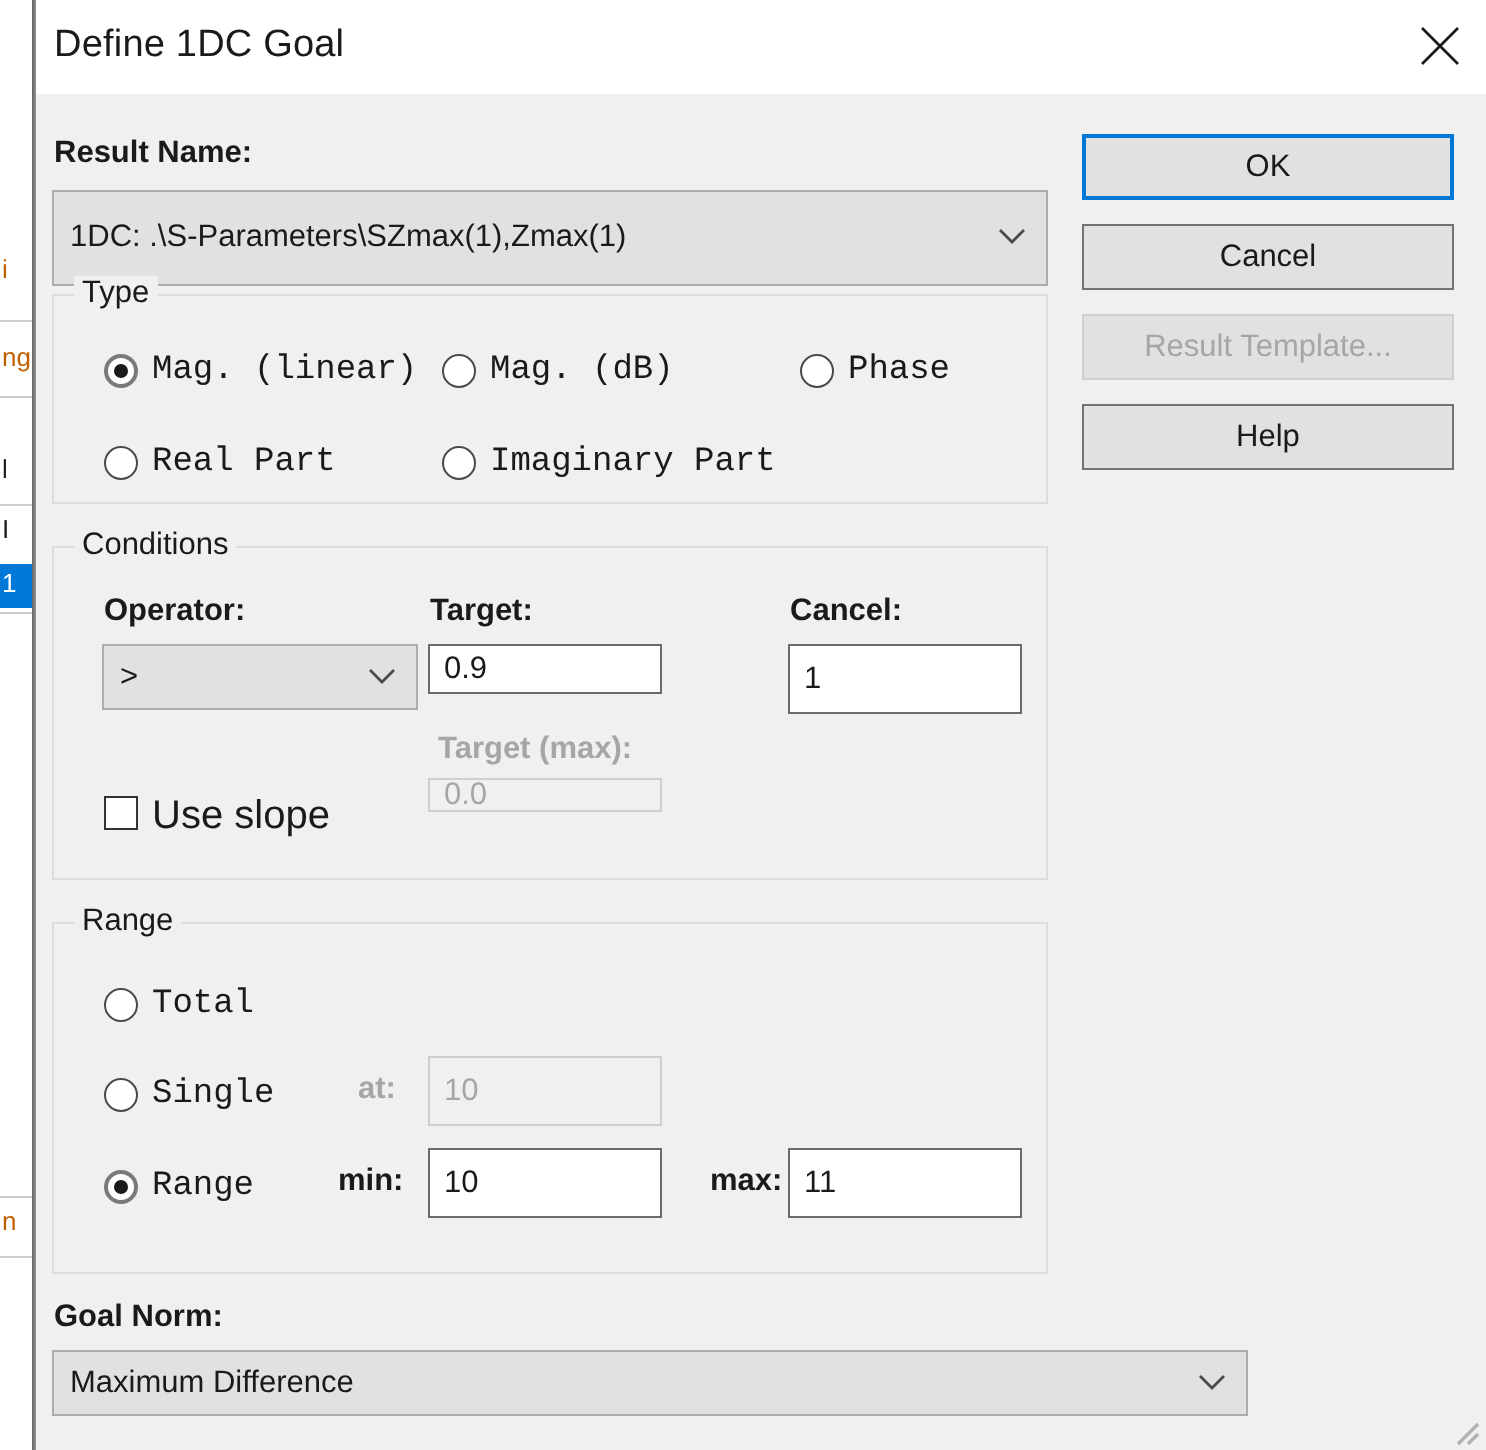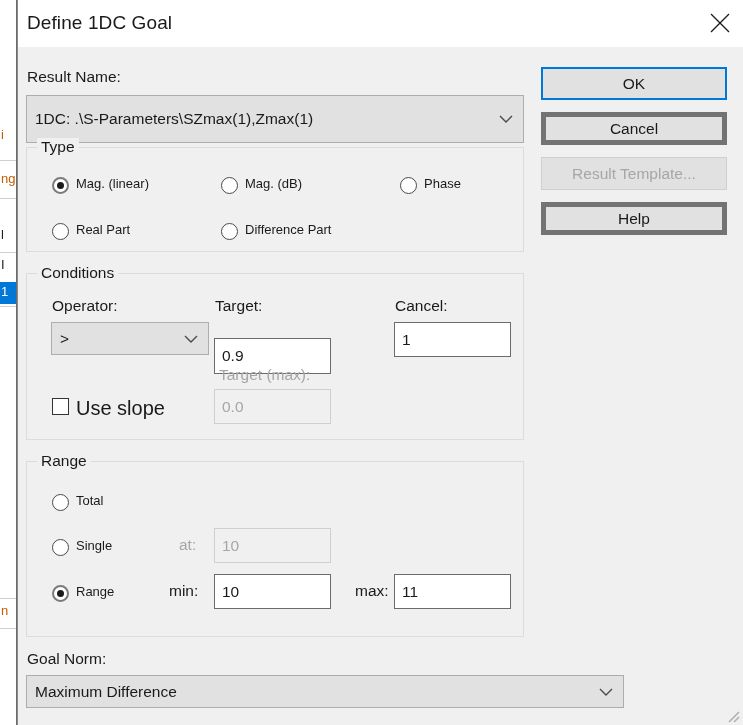--- a/index.html
+++ b/index.html
@@ -25,21 +25,21 @@
   .dialog{position:absolute;left:17px;top:0;width:726px;height:725px;background:#bef264;
           border-left:1px solid #8a8a8a;box-sizing:border-box;}
   .titlebar{position:absolute;left:0;top:0;right:0;height:47px;background:#ffffff;}
   .title-text{position:absolute;left:9px;top:12px;font-size:19px;color:#1a1a1a;
               letter-spacing:.1px;white-space:nowrap;}
   .close-btn{position:absolute;right:0;top:0;width:46px;height:44px;cursor:default;}
   .close-btn svg{position:absolute;left:13px;top:13px;}
 
   .body{position:absolute;left:0;top:47px;right:0;bottom:0;background:#f0f0f0;}
 
-  .lbl{position:absolute;font-size:15.5px;color:#1a1a1a;white-space:nowrap;}
+  .lbl{position:absolute;font-size:15.5px;color:#1a1a1a;white-space:nowrap;font-weight:bold;}
   .lbl.dim{color:#a6a6a6;}
 
   
   .combo{position:absolute;background:#e1e1e1;border:1px solid #adadad;box-sizing:border-box;
          cursor:default;}
   .combo .val{position:absolute;left:8px;top:50%;transform:translateY(-50%);
               font-size:15.5px;color:#1a1a1a;white-space:nowrap;}
   .combo .chev{position:absolute;right:10px;top:50%;transform:translateY(-50%);}
 
   
@@ -54,30 +54,30 @@
   .group>.gtitle{position:absolute;left:10px;top:-10px;background:#f0f0f0;padding:0 4px;
                  font-size:15.5px;color:#1a1a1a;white-space:nowrap;}
 
   
   .radio{position:absolute;cursor:default;}
   .radio .dot{position:absolute;left:0;top:0;width:17px;height:17px;border-radius:50%;
               background:#ffffff;border:1px solid #4a4a4a;box-sizing:border-box;}
   .radio.on .dot{border:2px solid #7a7a7a;}
   .radio.on .dot:after{content:"";position:absolute;left:50%;top:50%;width:7px;height:7px;
               margin:-3.5px 0 0 -3.5px;border-radius:50%;background:#1a1a1a;}
-  .radio .rl{position:absolute;left:24px;top:-1px;font-size:13px;color:#1a1a1a;white-space:nowrap;}
+  .radio .rl{position:absolute;left:24px;top:-1px;font-size:17px;color:#1a1a1a;white-space:nowrap;font-family:Liberation Mono, monospace;}
 
   
   .check{position:absolute;cursor:default;}
   .check .bx{position:absolute;left:0;top:0;width:17px;height:17px;background:#ffffff;
              border:1px solid #333333;box-sizing:border-box;}
   .check .cl{position:absolute;left:24px;top:-1px;font-size:20px;color:#1a1a1a;white-space:nowrap;}
 
   
-  .btn{position:absolute;background:#e1e1e1;border:5px solid #737373;box-sizing:border-box;
+  .btn{position:absolute;background:#e1e1e1;border:1px solid #737373;box-sizing:border-box;
        display:flex;align-items:center;justify-content:center;
        font-size:15.5px;color:#1a1a1a;cursor:default;white-space:nowrap;}
   .btn.default{border:2px solid #0078d7;}
   .btn.disabled{color:#a6a6a6;border:1px solid #cfcfcf;background:#e1e1e1;}
 
   .grip{position:absolute;right:3px;bottom:2px;width:16px;height:16px;}
 </style>
 </head>
 <body>
 
@@ -138,49 +138,49 @@
         <div class="radio" style="left:373px;top:29px">
           <span class="dot"></span>
           <span class="rl">Phase</span>
         </div>
         <div class="radio" style="left:25px;top:75px">
           <span class="dot"></span>
           <span class="rl">Real Part</span>
         </div>
         <div class="radio" style="left:194px;top:75px">
           <span class="dot"></span>
-          <span class="rl">Difference Part</span>
+          <span class="rl">Imaginary Part</span>
         </div>
       </div>
 
       <div class="group" style="left:8px;top:226px;width:498px;height:167px">
         <span class="gtitle">Conditions</span>
 
         <div class="lbl" style="left:25px;top:23px">Operator:</div>
         <div class="combo" style="left:24px;top:48px;width:158px;height:33px">
           <span class="val">&gt;</span>
           <span class="chev">
             <svg width="14" height="9" viewBox="0 0 14 9">
                 <polyline points="1,1 7,7 13,1" fill="none" stroke="#4a4a4a" stroke-width="1.4"></polyline>
               </svg>
           </span>
         </div>
 
         <div class="lbl" style="left:188px;top:23px">Target:</div>
-        <div class="tbox" style="left:187px;top:64px;width:117px;height:36px">
+        <div class="tbox" style="left:187px;top:48px;width:117px;height:25px">
           <span class="val">0.9</span>
         </div>
 
         <div class="lbl" style="left:368px;top:23px">Cancel:</div>
         <div class="tbox" style="left:367px;top:48px;width:117px;height:35px">
           <span class="val">1</span>
         </div>
 
         <div class="lbl dim" style="left:192px;top:92px">Target (max):</div>
-        <div class="tbox disabled" style="left:187px;top:115px;width:117px;height:35px">
+        <div class="tbox disabled" style="left:187px;top:115px;width:117px;height:17px">
           <span class="val">0.0</span>
         </div>
 
         <div class="check" style="left:25px;top:124px">
           <span class="bx"></span>
           <span class="cl">Use slope</span>
         </div>
       </div>
 
       <div class="group" style="left:8px;top:414px;width:498px;height:176px">

